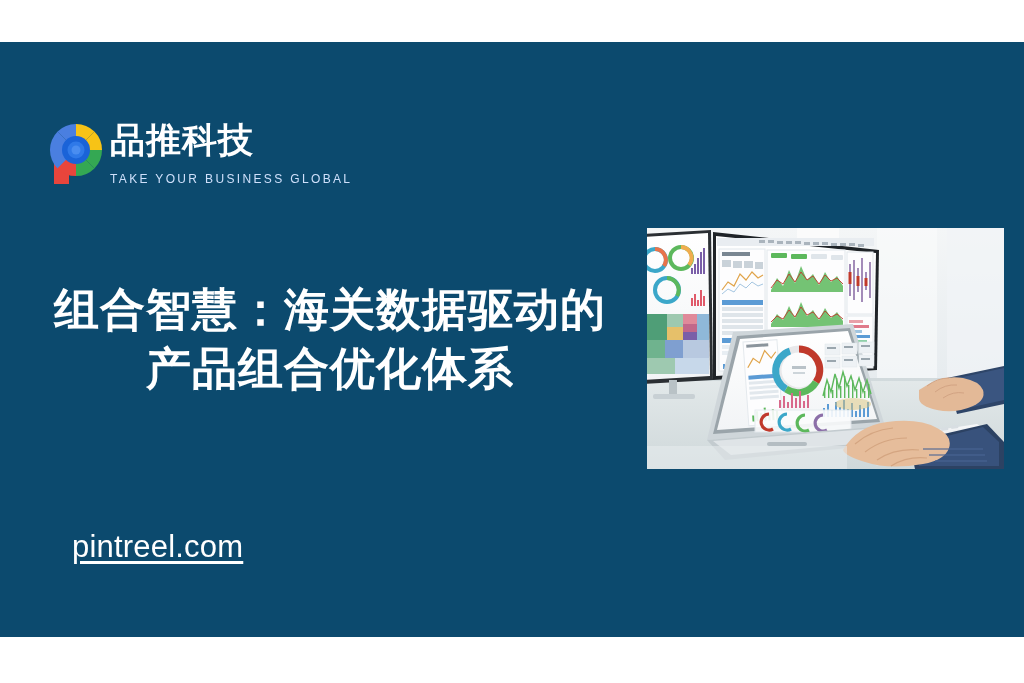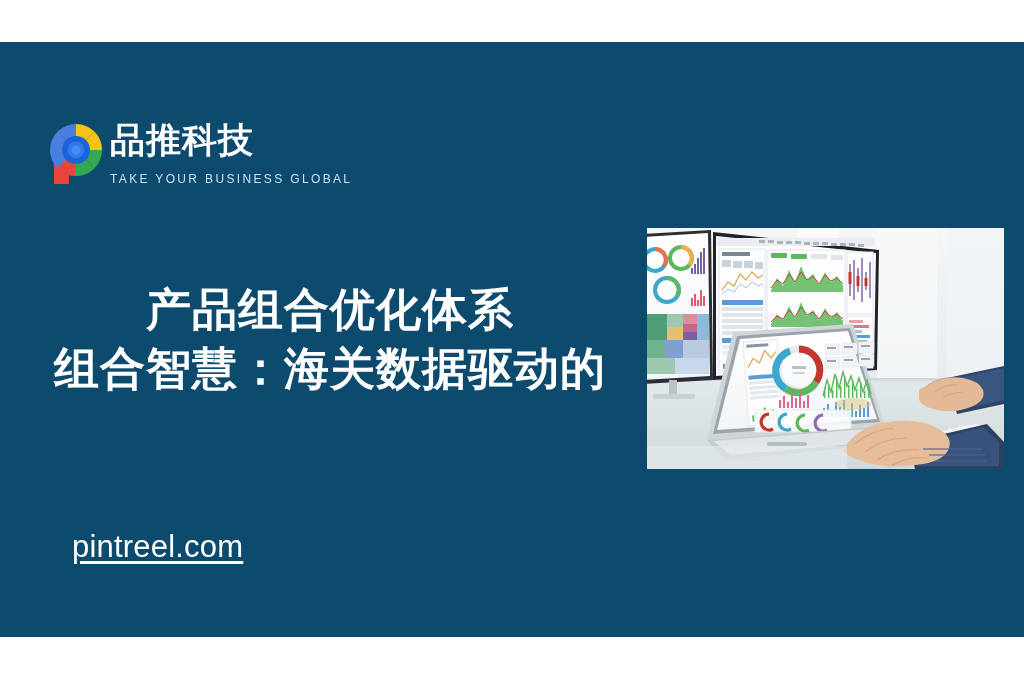--- a/index.html
+++ b/index.html
@@ -153,22 +153,22 @@
         </svg>
       </div>
 
       <div class="logo-text-wrap">
         <div class="logo-cn">品推科技</div>
         <div class="logo-tagline">TAKE YOUR BUSINESS GLOBAL</div>
       </div>
     </div>
 
     <div class="title-block">
+      <div class="title-line">组合智慧：海关数据驱动的</div>
       <div class="title-line">产品组合优化体系</div>
-      <div class="title-line">组合智慧：海关数据驱动的</div>
     </div>
 
     <div class="site-url">pintreel.com</div>
 
     <div class="photo">
       <svg width="357" height="241" viewBox="0 0 357 241" xmlns="http://www.w3.org/2000/svg">
         <defs>
           <linearGradient id="bgWall" x1="0" y1="0" x2="0" y2="1">
             <stop offset="0%" stop-color="#f4f6f7"></stop>
             <stop offset="60%" stop-color="#e7ecef"></stop>

